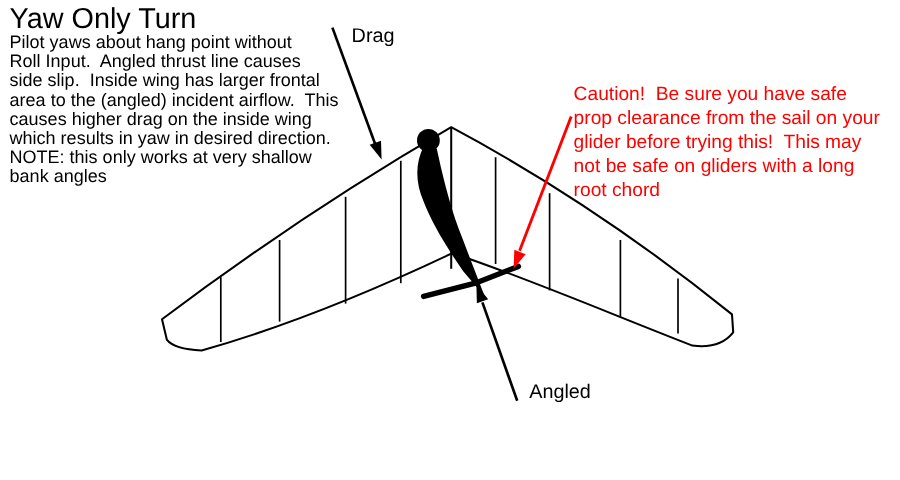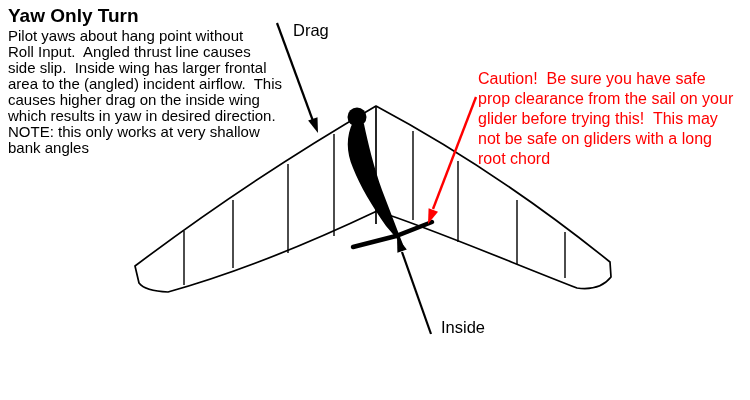--- a/index.html
+++ b/index.html
@@ -2,21 +2,21 @@
 <html><head>
 <meta charset="utf-8">
 <style>
   html,body{margin:0;padding:0;background:#fff;}
   .canvas{
     position:relative;width:750px;height:400px;background:#ffffff;overflow:hidden;
     font-family:"Liberation Sans",sans-serif;color:#000;
   }
   .canvas svg{position:absolute;left:0;top:0;}
   .txt{position:absolute;white-space:pre-wrap;}
-  .title{left:8px;top:4px;font-size:19px;line-height:23px;font-weight:700;}
+  .title{left:8px;top:4px;font-size:24px;line-height:23px;font-weight:400;}
   .desc{left:8px;top:28px;font-size:15px;line-height:16px;width:300px;}
   .caution{left:478px;top:69px;font-size:16px;line-height:20px;width:285px;color:#ff0000;}
   .arrow-label{font-size:16.5px;line-height:19px;}
   .drag-label{left:293px;top:21px;}
   .thrust-label{left:441px;top:318px;}
 </style>
 </head>
 <body>
 
 <div class="canvas">
@@ -83,15 +83,15 @@
 causes higher drag on the inside wing
 which results in yaw in desired direction.
 NOTE: this only works at very shallow
 bank angles</div>
   <div class="txt caution">Caution!  Be sure you have safe
 prop clearance from the sail on your
 glider before trying this!  This may
 not be safe on gliders with a long
 root chord</div>
   <div class="txt arrow-label drag-label">Drag</div>
-  <div class="txt arrow-label thrust-label">Inside</div>
+  <div class="txt arrow-label thrust-label">Angled</div>
 
 </div>
 
 </body></html>

